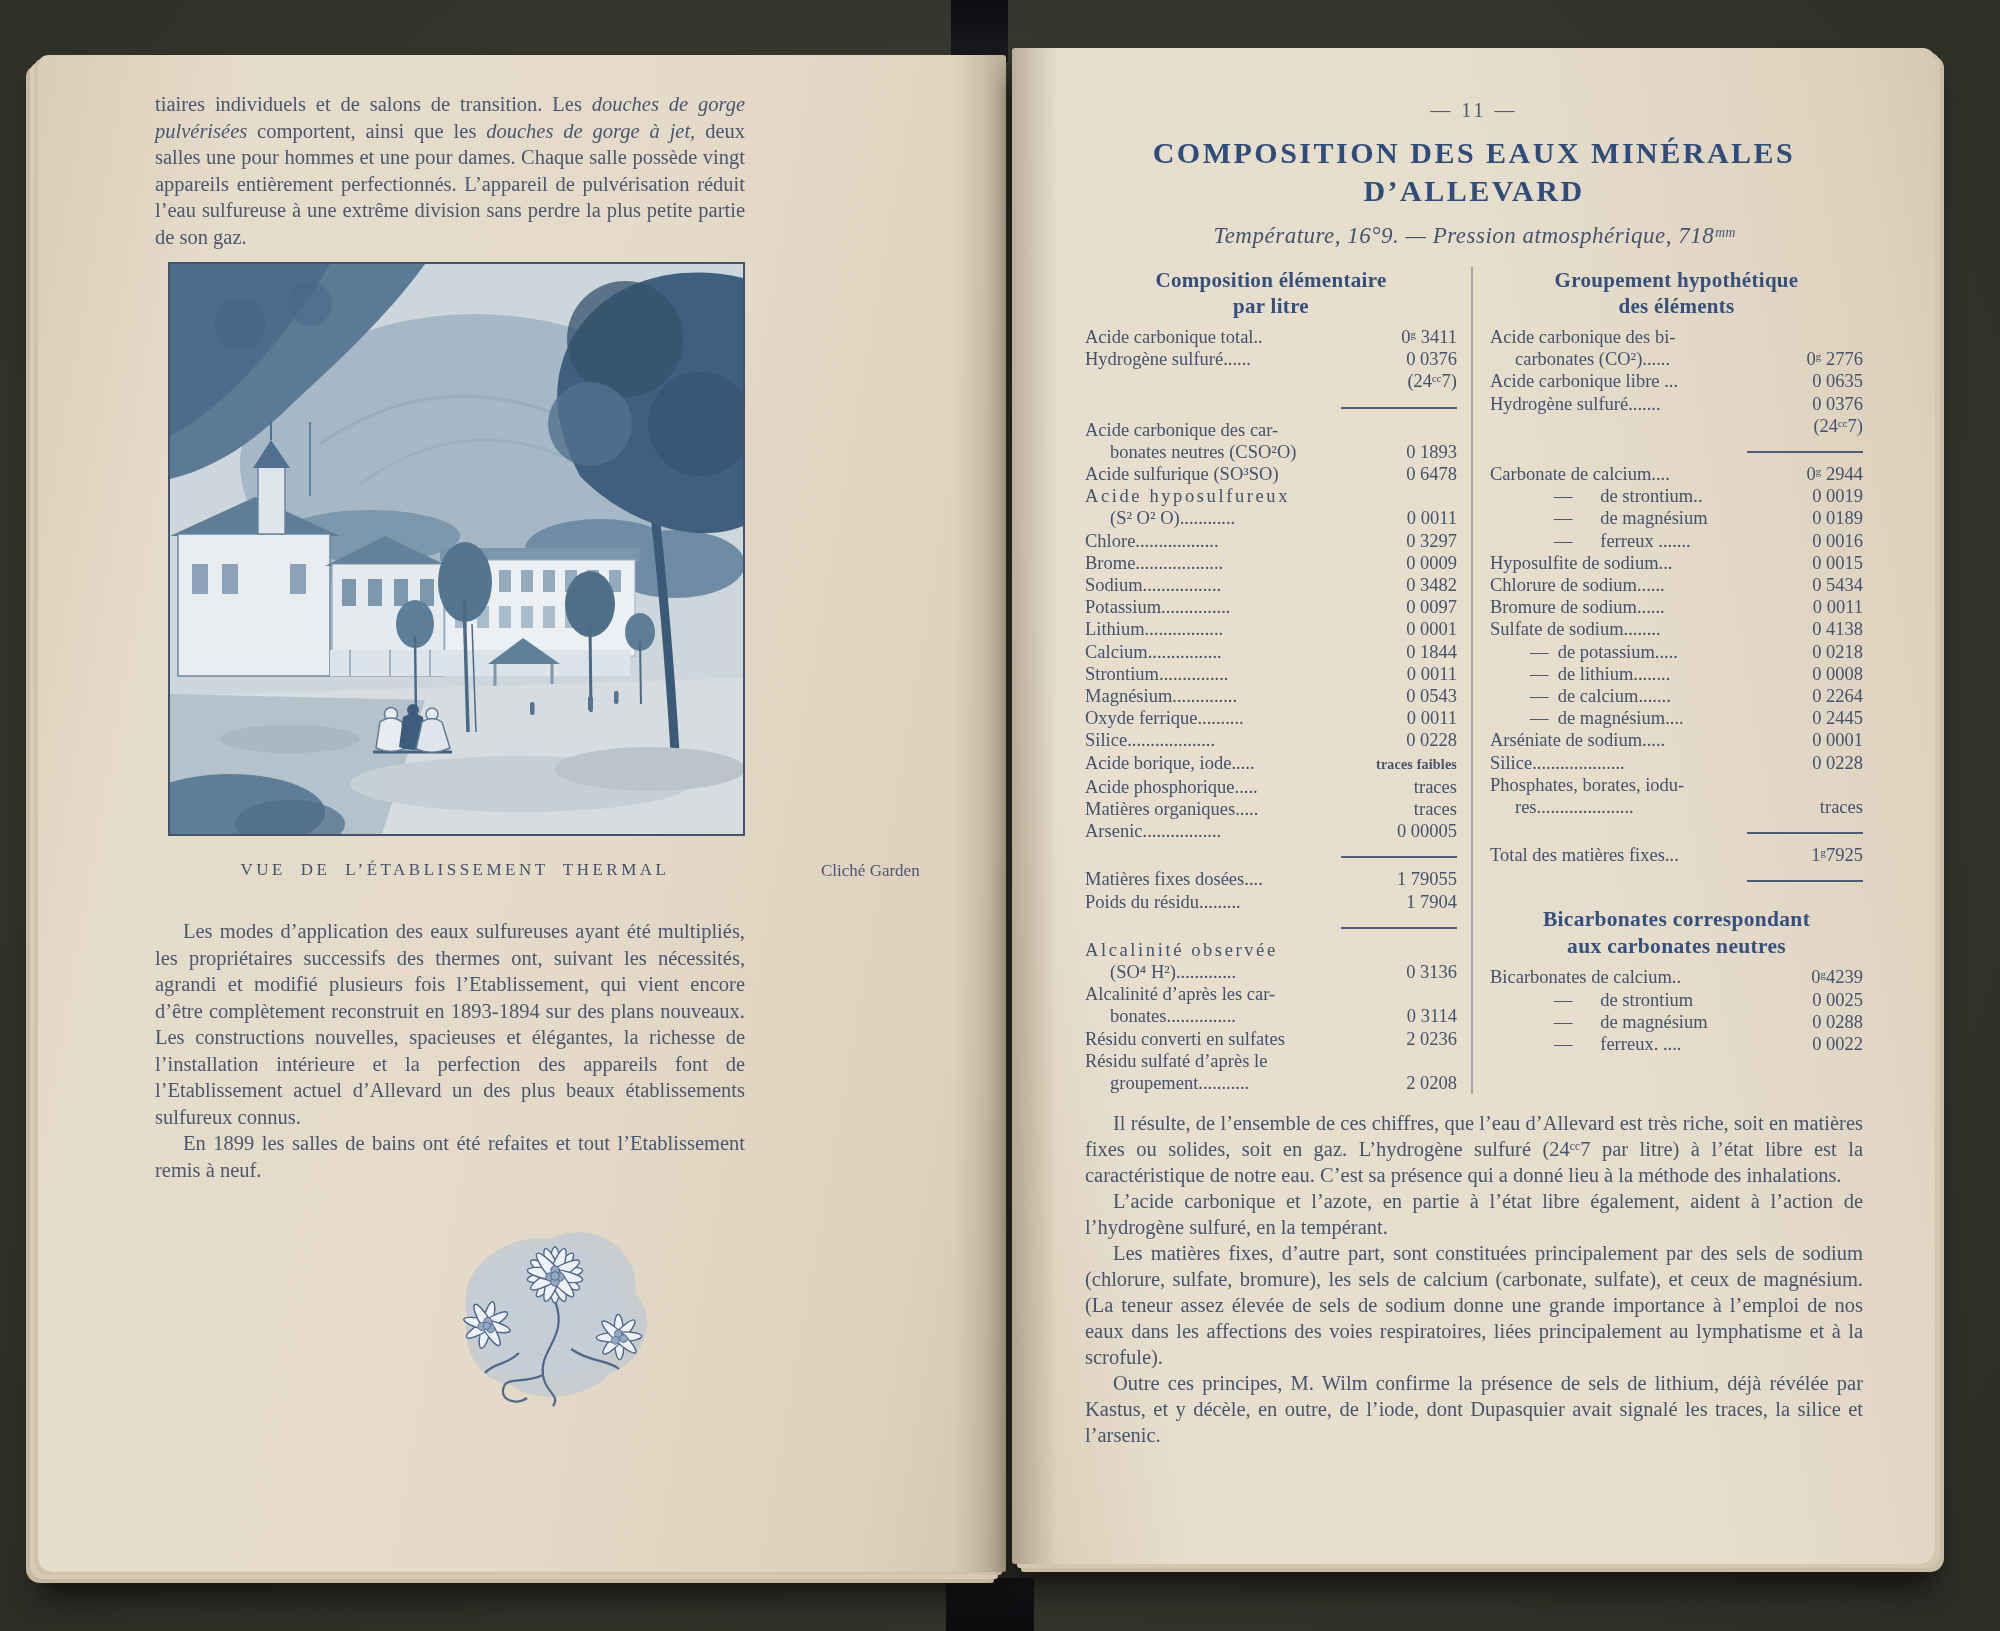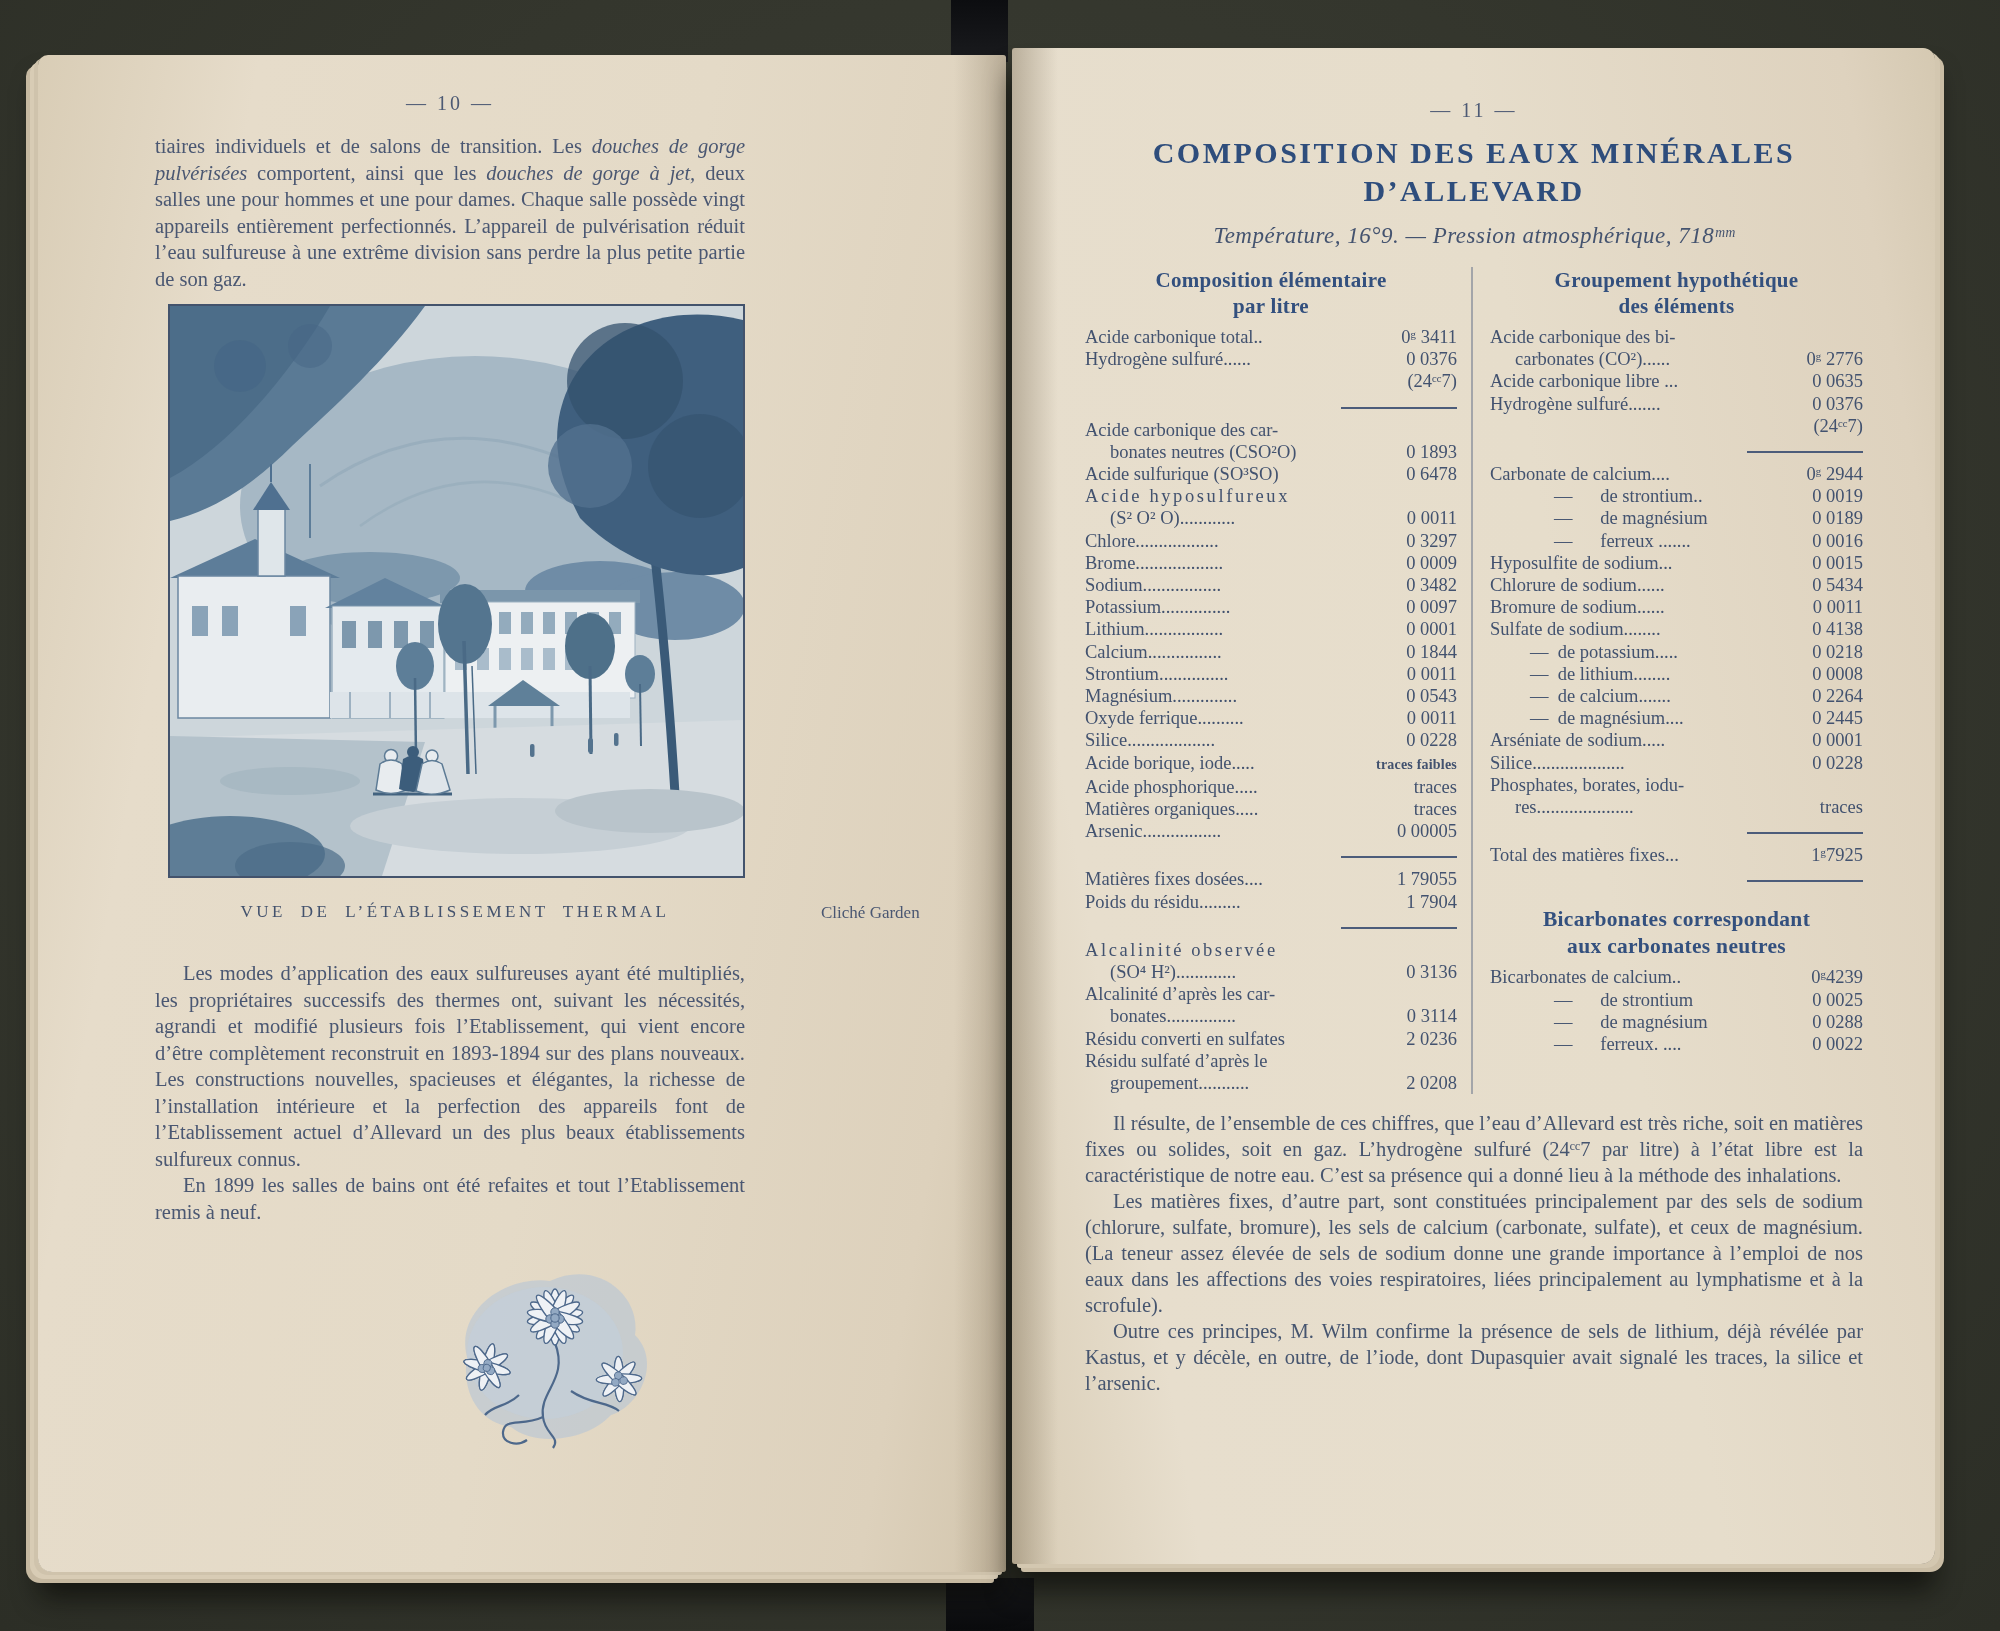--- a/index.html
+++ b/index.html
@@ -79,21 +79,20 @@
   .paras p{font-size:20.5px;line-height:26px;text-align:justify;margin:0;text-indent:28px;color:#46556f;}
 </style>
 </head>
 <body>
 
 <div class="ribbon top"></div>
 <div class="ribbon bottom"></div>
 
 <div class="page page-left">
   <div class="content-l">
-    <div class="pagenum">— 10 —</div>
 
     <p class="bodytext">
       
     <span>tiaires individuels et de salons de transition. Les </span><span class="it">douches de gorge pulvérisées</span><span> comportent, ainsi que les </span><span class="it">douches de gorge à jet,</span><span> deux salles une pour hommes et une pour dames. Chaque salle possède vingt appareils entièrement perfectionnés. L’appareil de pulvérisation réduit l’eau sulfureuse à une extrême division sans perdre la plus petite partie de son gaz.</span></p>
 
     <div class="photo">
       <svg viewBox="0 0 573 570" preserveAspectRatio="none">
 
         <rect x="0" y="0" width="573" height="570" fill="#cdd6db"></rect>
 
@@ -588,17 +587,18 @@
               <span class="lab">—  ferreux. ....</span>
               <span class="val">0 0022</span>
             </div>
           </div>
       </div>
     </div>
 
     <div class="paras">
 
     <p>Il résulte, de l’ensemble de ces chiffres, que l’eau d’Allevard est très riche, soit en matières fixes ou solides, soit en gaz. L’hydrogène sulfuré (24ᶜᶜ7 par litre) à l’état libre est la caractéristique de notre eau. C’est sa présence qui a donné lieu à la méthode des inhalations.</p>
+        <p>L’acide carbonique et l’azote, en partie à l’état libre également, aident à l’action de l’hydrogène sulfuré, en la tempérant.</p>
         <p>Les matières fixes, d’autre part, sont constituées principalement par des sels de sodium (chlorure, sulfate, bromure), les sels de calcium (carbonate, sulfate), et ceux de magnésium. (La teneur assez élevée de sels de sodium donne une grande importance à l’emploi de nos eaux dans les affections des voies respiratoires, liées principalement au lymphatisme et à la scrofule).</p>
         <p>Outre ces principes, M. Wilm confirme la présence de sels de lithium, déjà révélée par Kastus, et y décèle, en outre, de l’iode, dont Dupasquier avait signalé les traces, la silice et l’arsenic.</p>
       </div>
   </div>
 </div>
 
 </body></html>

